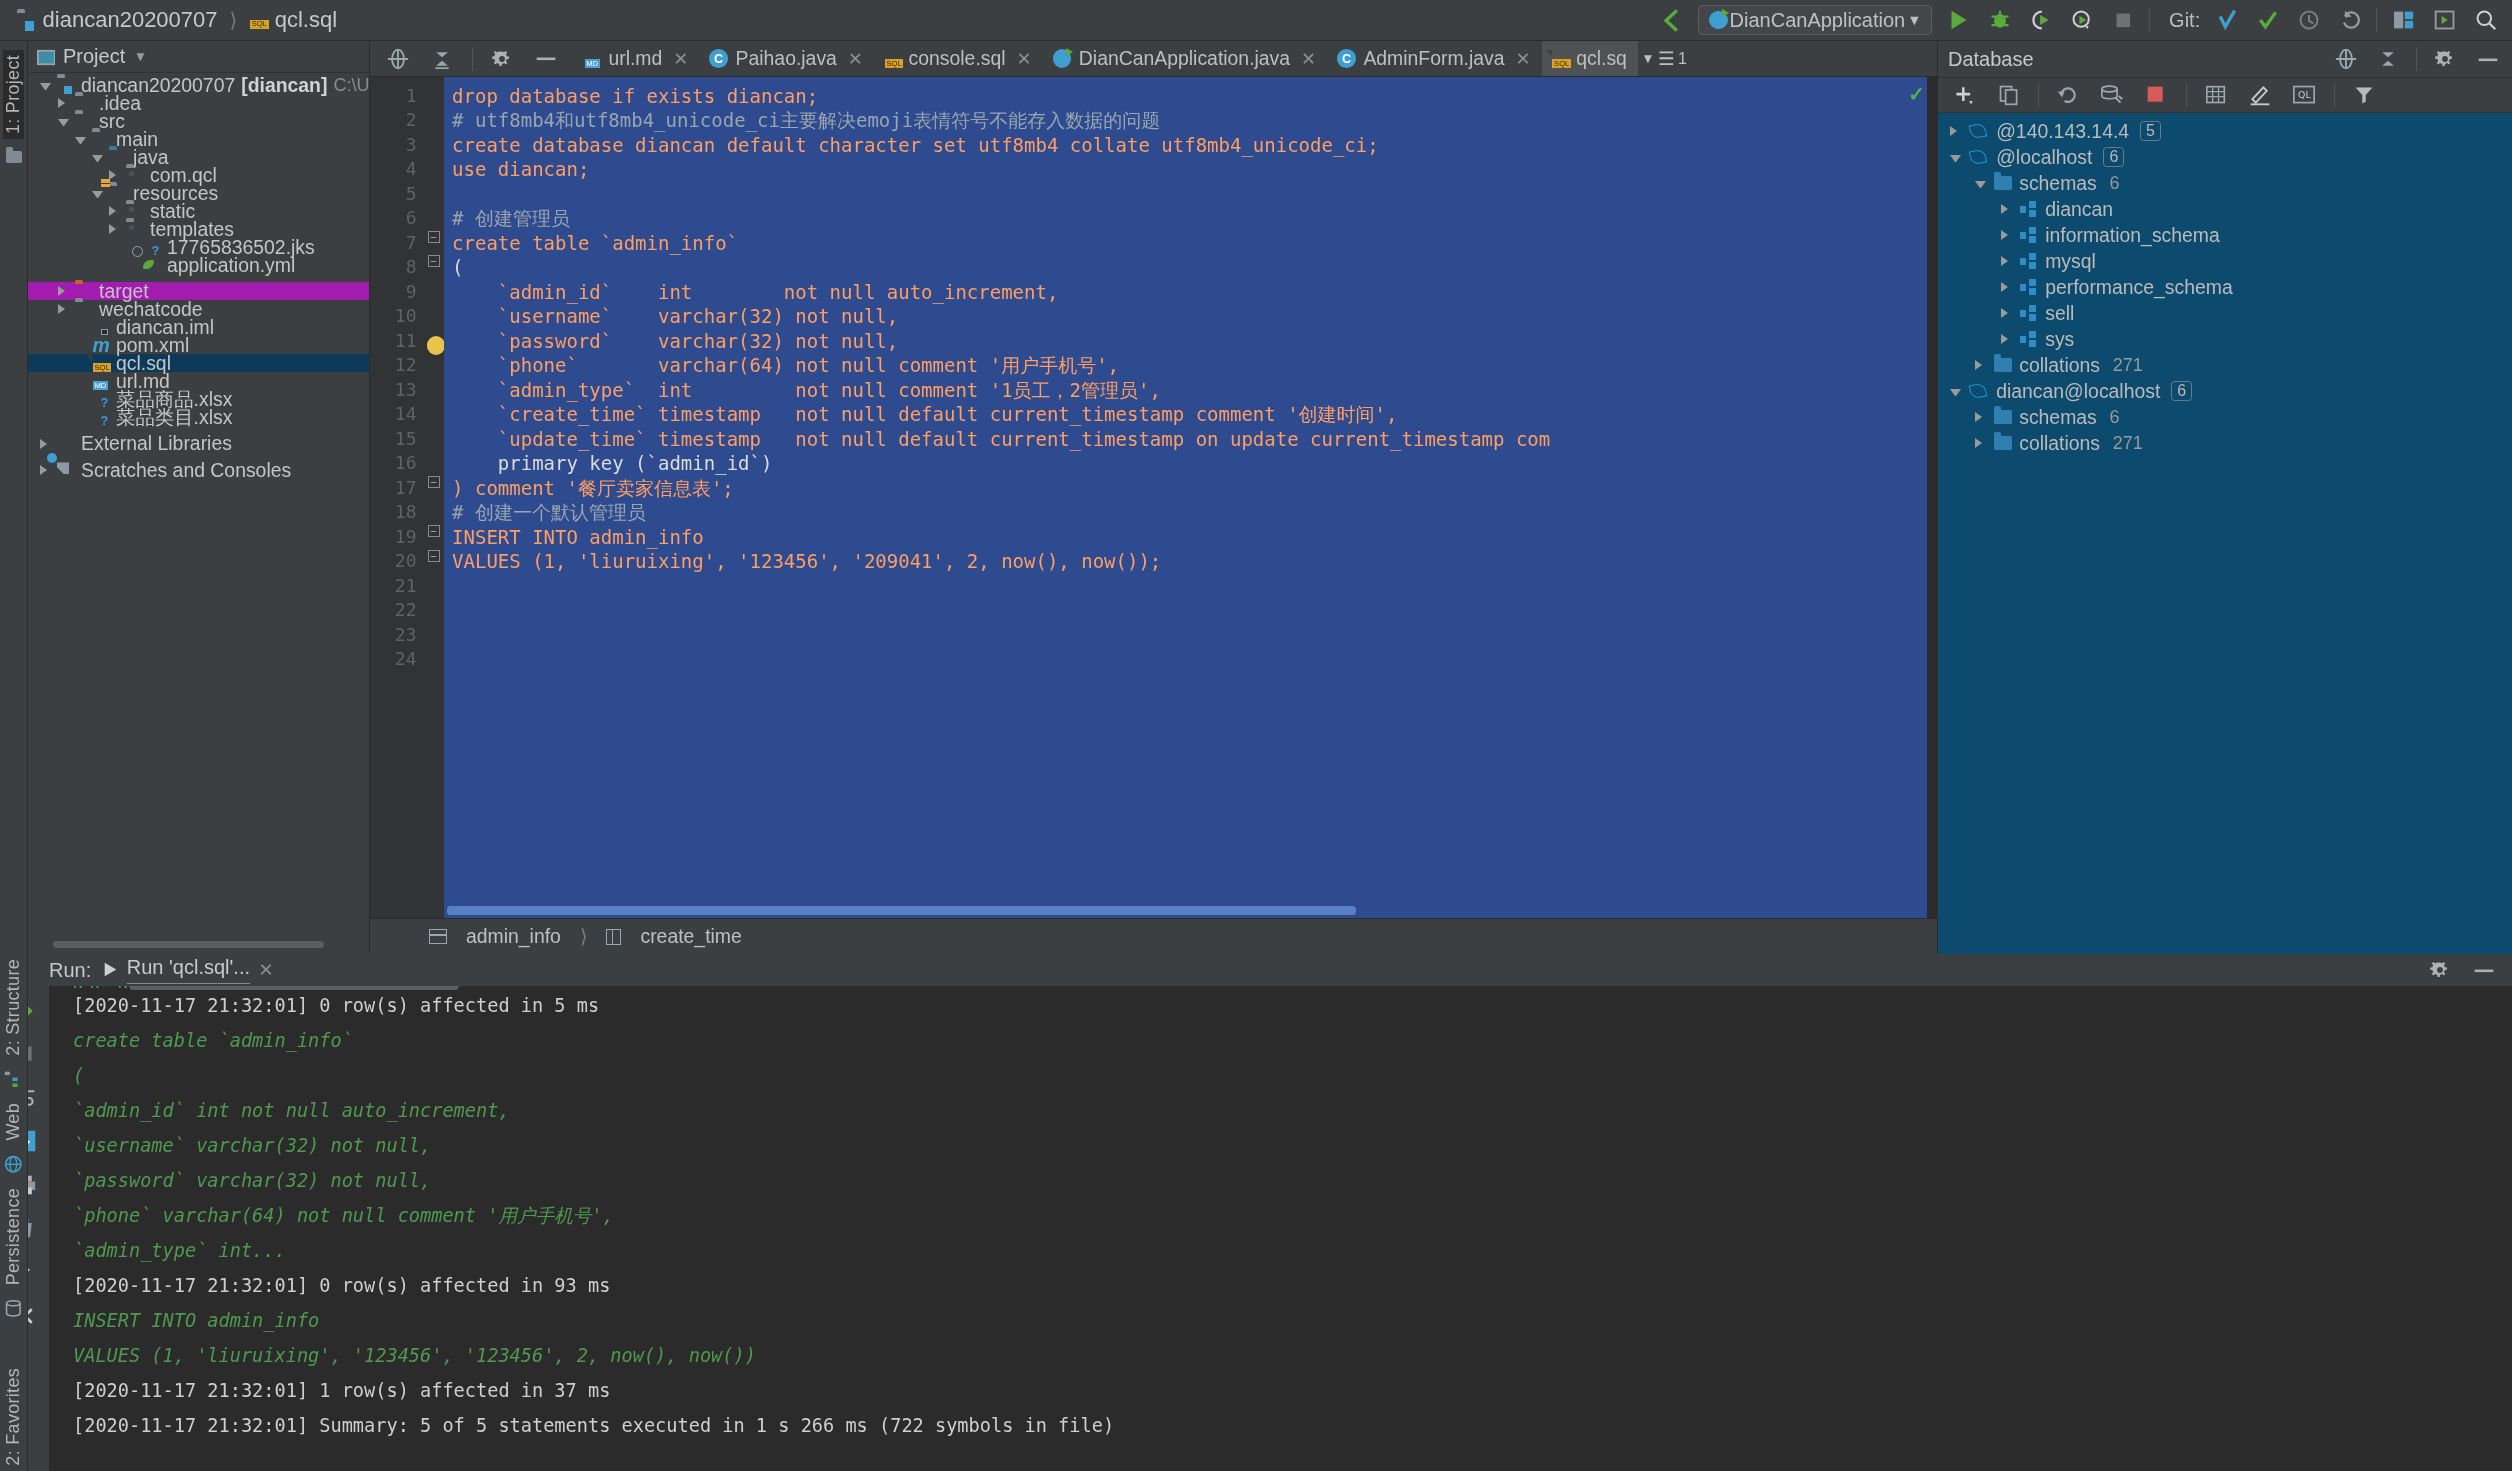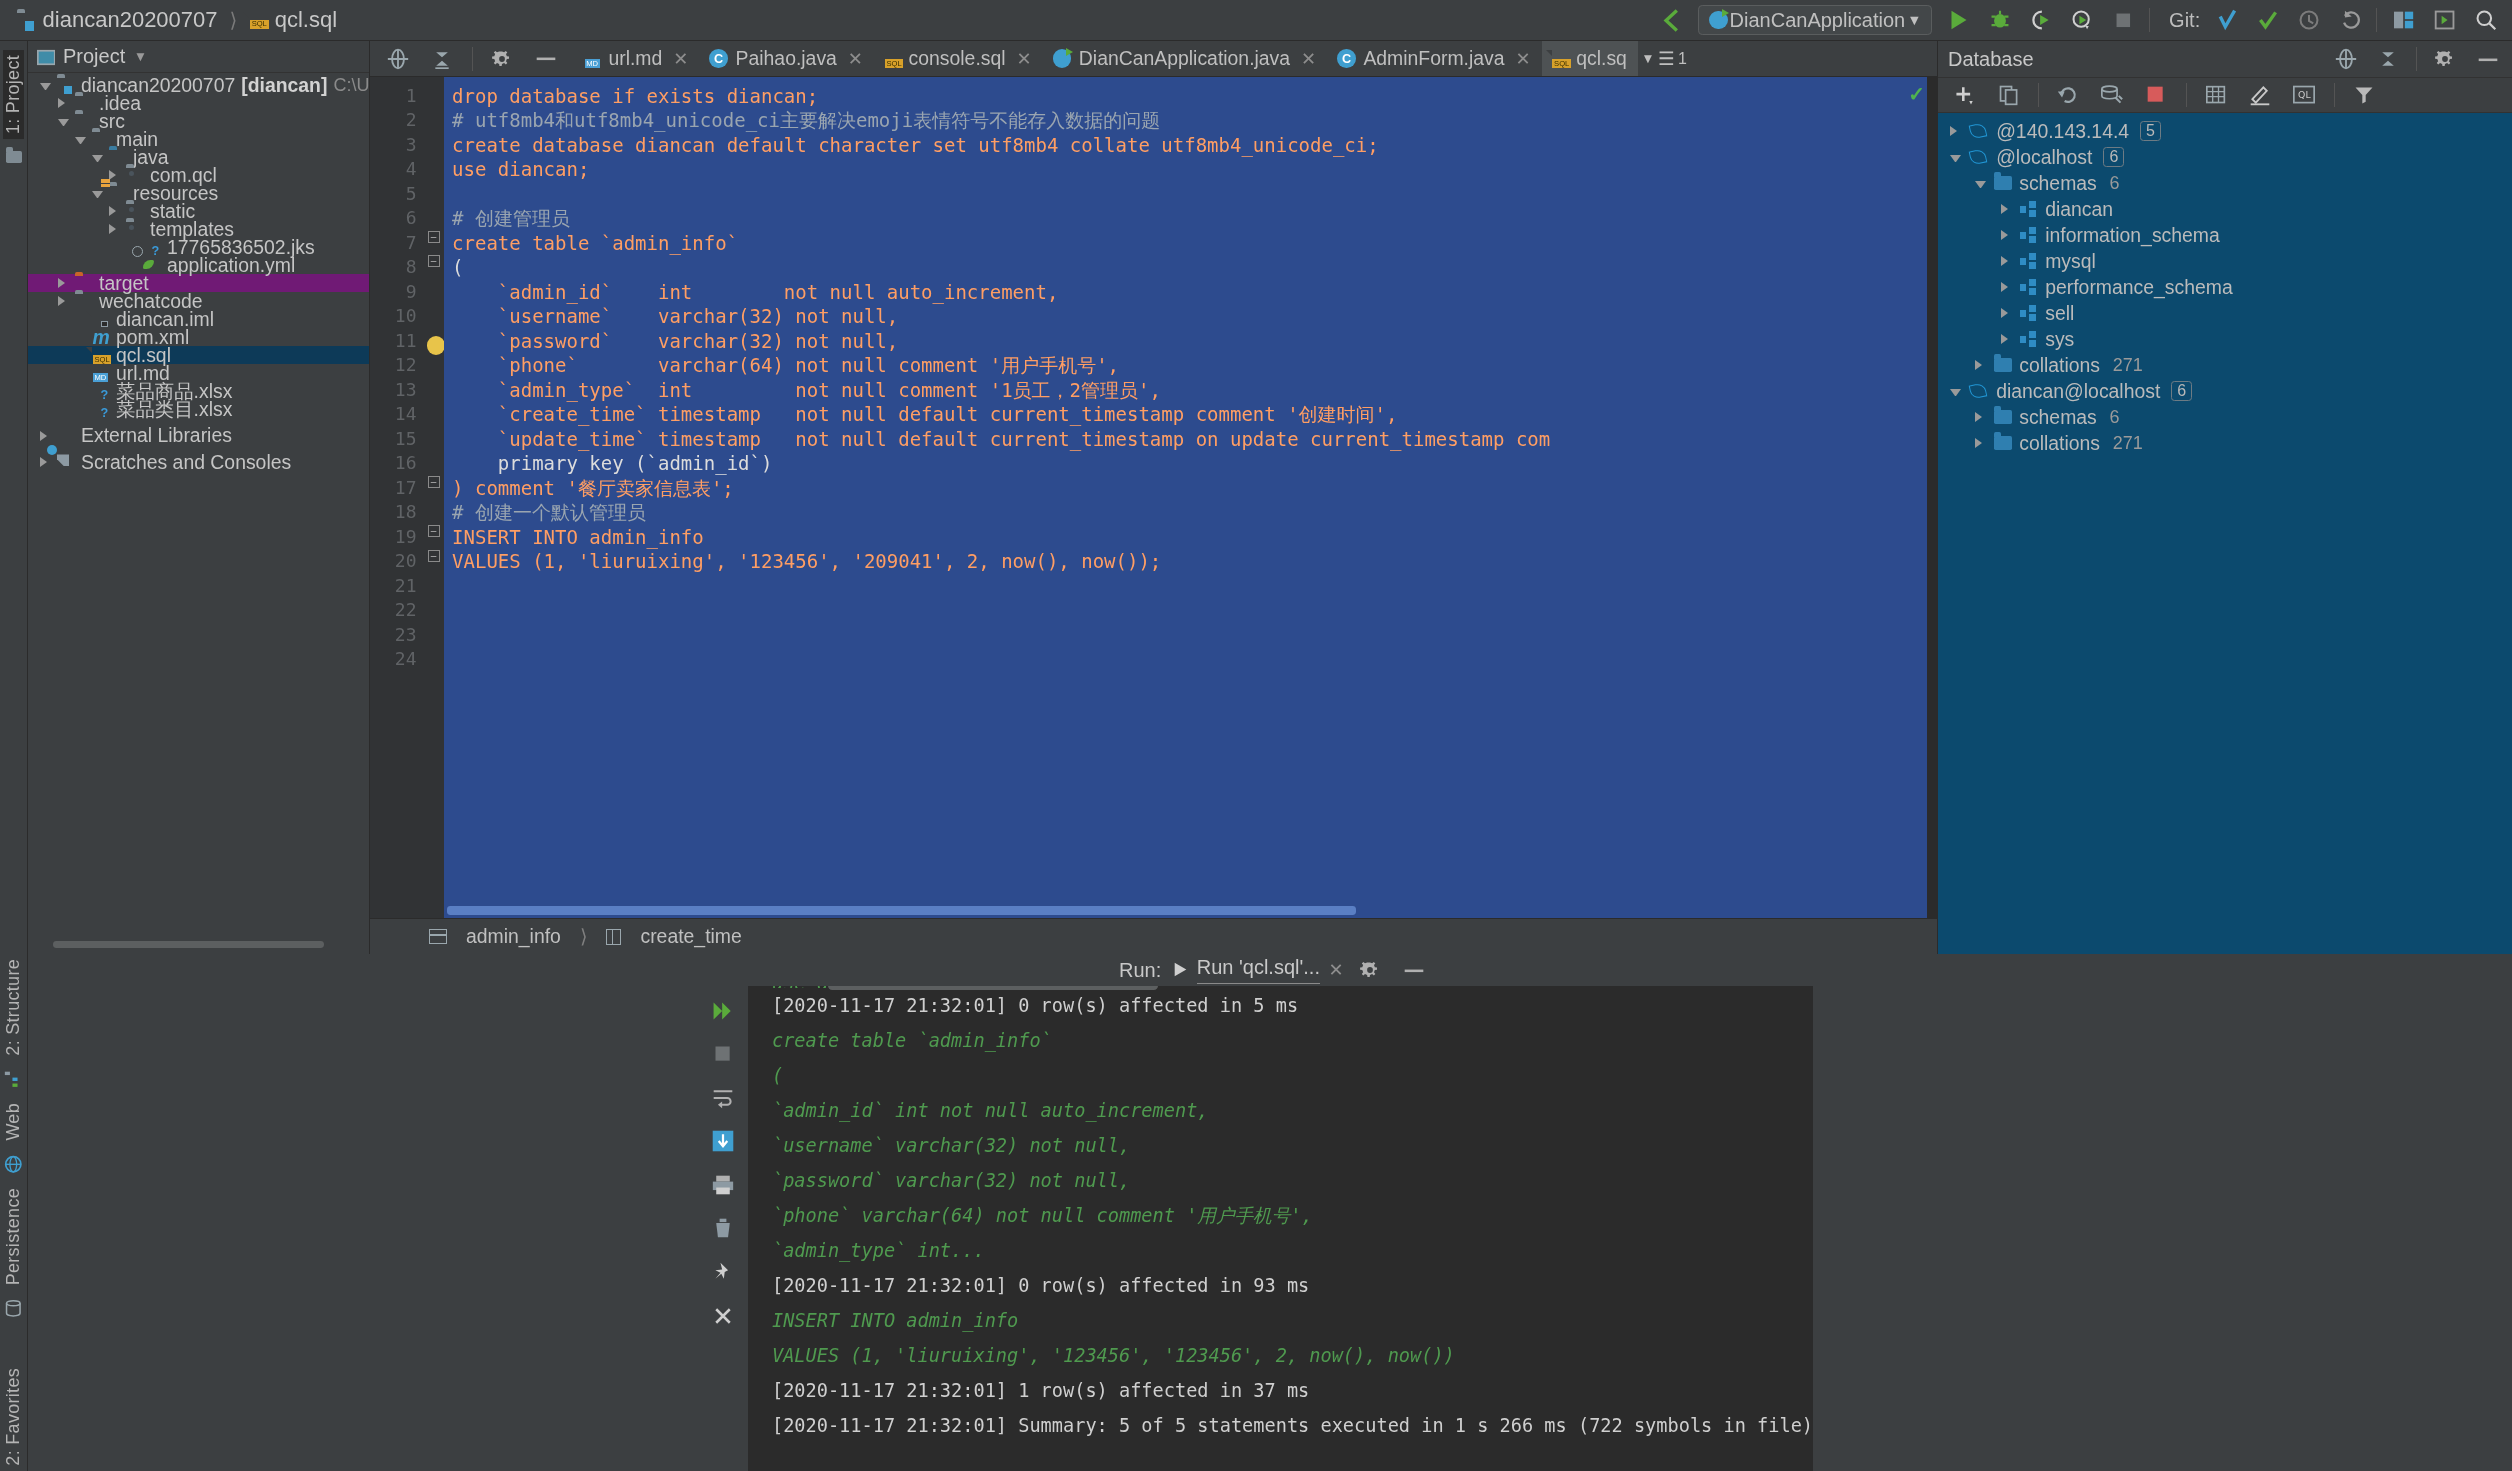--- a/index.html
+++ b/index.html
@@ -50,21 +50,21 @@
   
   .projpanel{ width:342px; flex:0 0 342px; background:#3c3f41; display:flex; flex-direction:column;
               border-right:0.8px solid #2b2b2b; min-height:0; }
   .panelhead{
     height:32px; flex:0 0 32px; display:flex; align-items:center; gap:8.5px;
     padding:0 8.5px; font-size:20px; color:#c8c8c8; border-bottom:0.8px solid #323232;
   }
   .tree{ flex:1 1 auto; overflow:hidden; padding-top:3.4px; font-size:19.4px; }
   .trow{ height:18.6px; display:flex; align-items:center; gap:6px; padding-right:5px; white-space:nowrap; height:18px; }
   .trow.sel{ background:#0d3a58; }
-  .trow.highl{ background:#701a75; }
+  .trow.highl{ background:#a21caf;margin-top:8px; }
   .arrow{ width:11px; height:11px; flex:0 0 11px; }
   .arrow.r{ border-left:7.6px solid #9a9a9a; border-top:5px solid transparent; border-bottom:5px solid transparent; width:0;height:0;}
   .arrow.d{ border-top:7.6px solid #9a9a9a; border-left:5px solid transparent; border-right:5px solid transparent; width:0;height:0; margin-top:2.5px;}
   .arrow.none{ background:transparent; }
   .ti{ width:18px;height:16px;flex:0 0 18px; position:relative; }
   .tlabel{ color:#c5c5c5; }
   .tdim{ color:#8a8a8a; font-size:18px; }
   .tbold{ font-weight:bold; color:#d2d2d2; }
   .hscroll{ height:10px; margin:0 6.8px 3.4px 25px; background:#3c3f41; }
   .hscroll i{ display:block; height:7.6px; width:271px; background:#5c5f60; border-radius:3.4px;}
@@ -144,21 +144,21 @@
   .mysqlico:before{content:"";position:absolute;left:1.7px;top:1.7px;width:13.5px;height:12px;border:1.7px solid #2196d4;
      border-radius:0 60% 0 60%; transform:rotate(-12deg);}
   .dbfold{ width:18px;height:14.4px;background:#2f7fb0;border-radius:1.7px;position:relative;}
   .dbfold:before{content:"";position:absolute;left:0;top:-3.4px;width:7.6px;height:4.2px;background:#2f7fb0;border-radius:1.7px 1.7px 0 0;}
   .schemaico{ width:18px;height:16px;position:relative;}
   .schemaico span{ position:absolute; width:6.8px;height:6.8px;background:#2f8cc4;}
   .cnt{ border:0.8px solid #6d7b84; border-radius:3.4px; padding:0 5px; font-size:16px; color:#b9b9b9; margin-left:3.4px;}
   .cntplain{ color:#9a9a9a; font-size:18px; margin-left:5px;}
 
   
-  .runsection{ flex:0 0 auto; background:#3c3f41; display:flex; flex-direction:column; height:279px;align-items:center; }
+  .runsection{ flex:0 0 auto; background:#3c3f41; display:flex; flex-direction:column; height:279px; }
   .runhead{ height:32px; flex:0 0 32px; display:flex; align-items:center; gap:12px; padding:0 13.5px 0 49px;
             font-size:20px; color:#c8c8c8; position:relative;}
   .runtab{ display:flex; align-items:center; gap:8.5px; color:#c9c9c9; }
   .runtab .und{ border-bottom:1.7px solid #8a8a8a; padding-bottom:3.4px;}
   .runhead .right{ margin-left:auto; display:flex; gap:15px; align-items:center;}
   .consolerow{ flex:1 1 auto; display:flex; min-height:0; }
   .consolestrip{ width:49px; flex:0 0 49px; background:#3c3f41; display:flex; flex-direction:column;
                  align-items:center; padding-top:12px; gap:18.6px;}
   .cstripico{ width:25px;height:25px;display:flex;align-items:center;justify-content:center;}
   .console{ flex:1 1 auto; background:#2b2b2b; font-family:"DejaVu Sans Mono",monospace; font-size:18.6px;

